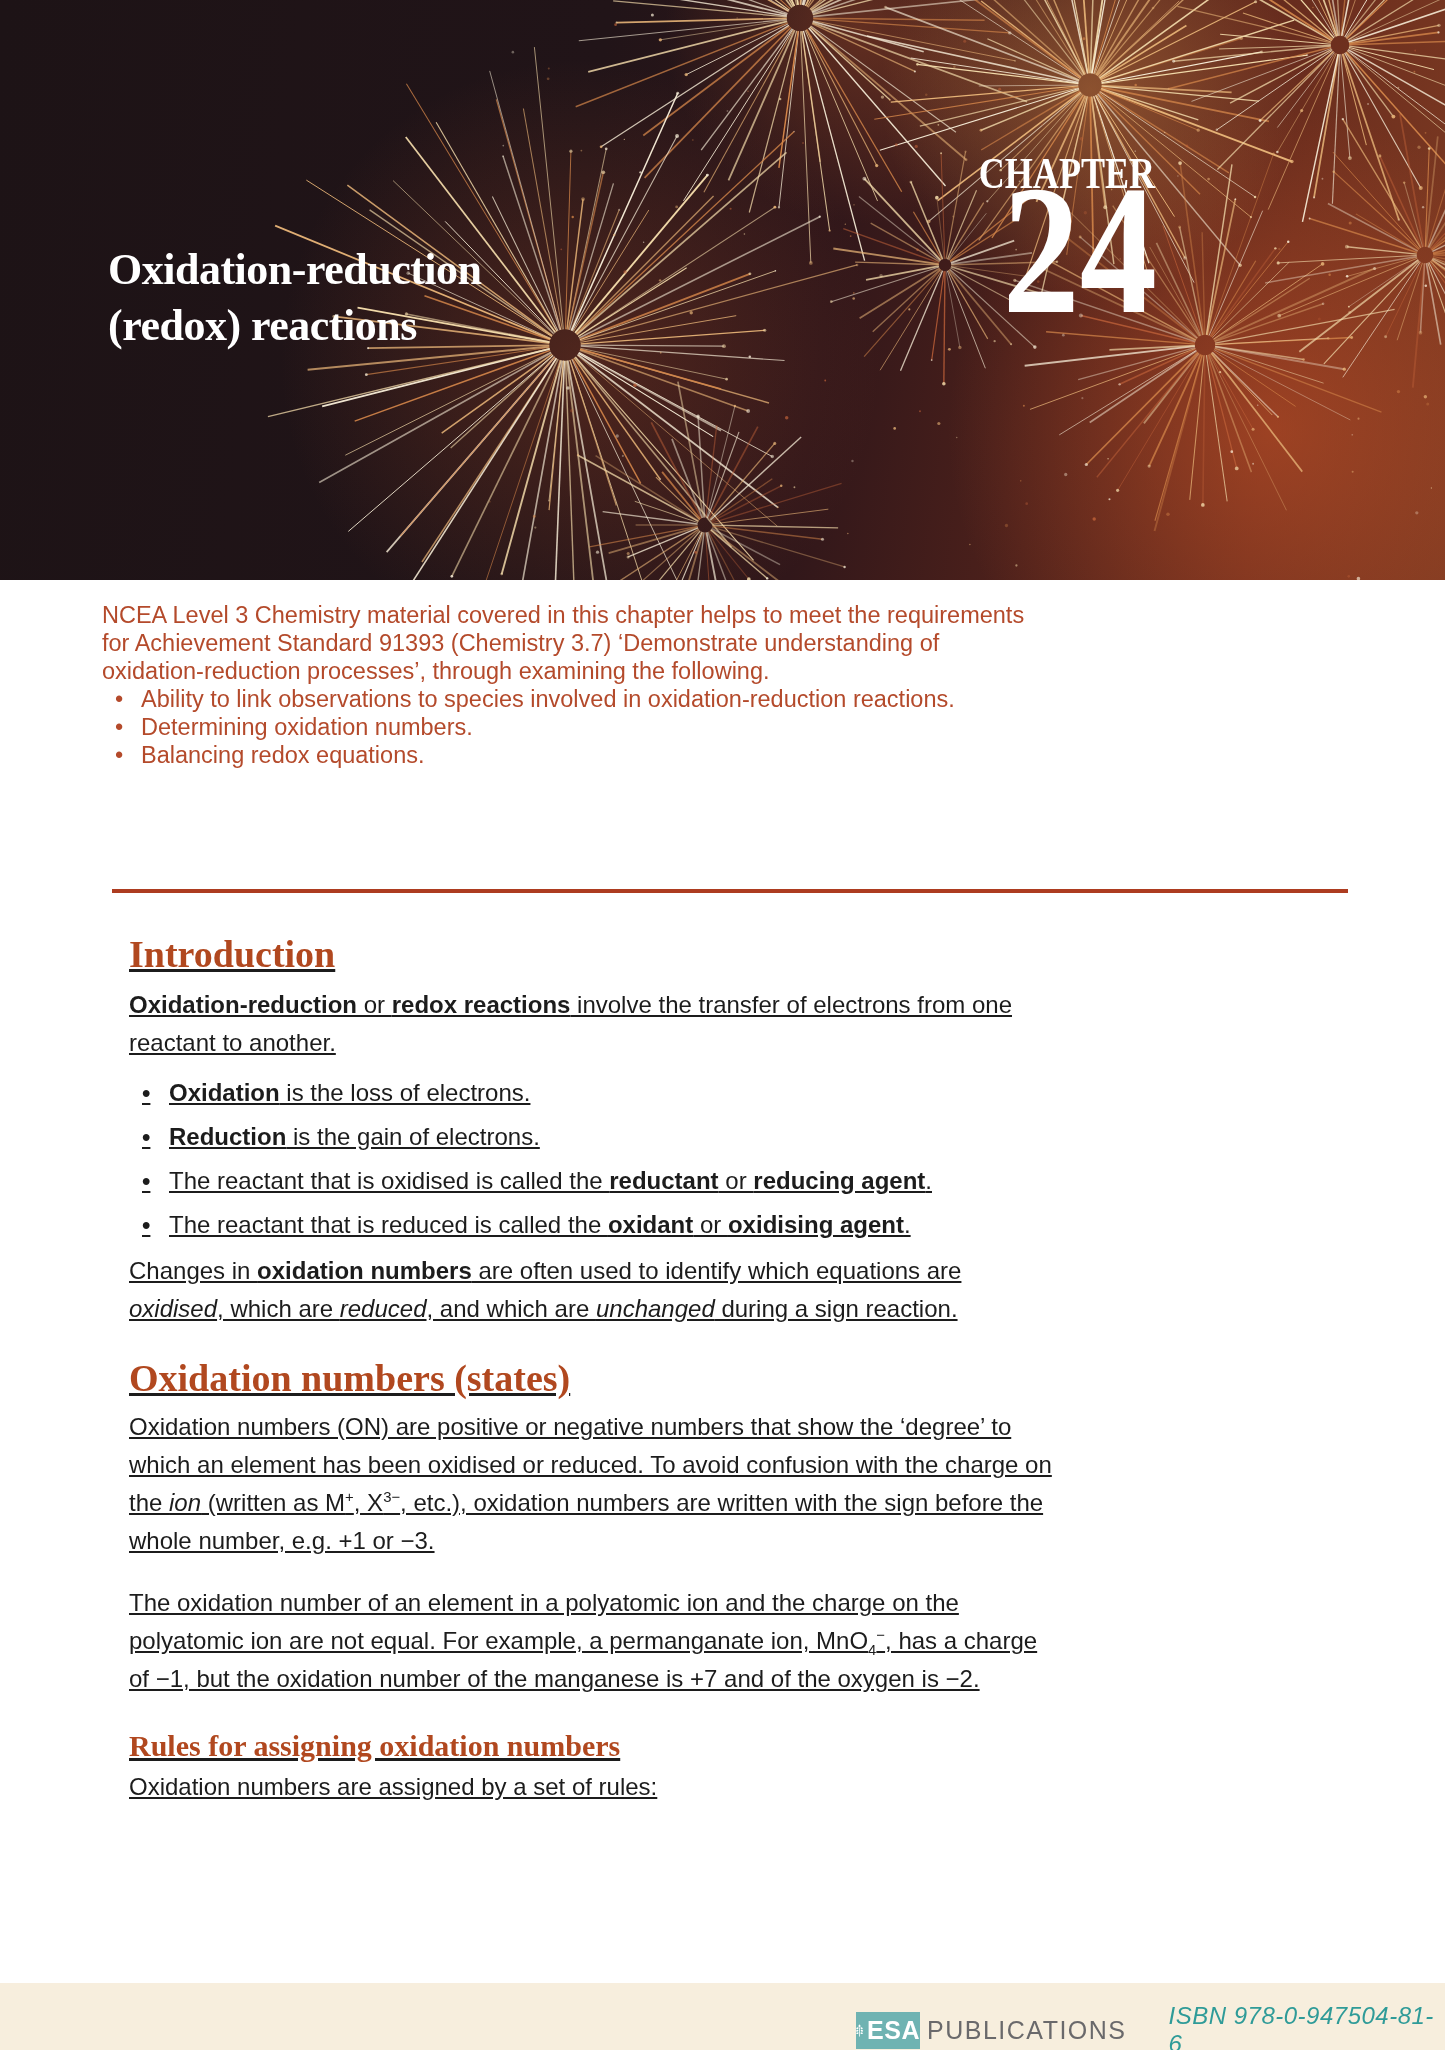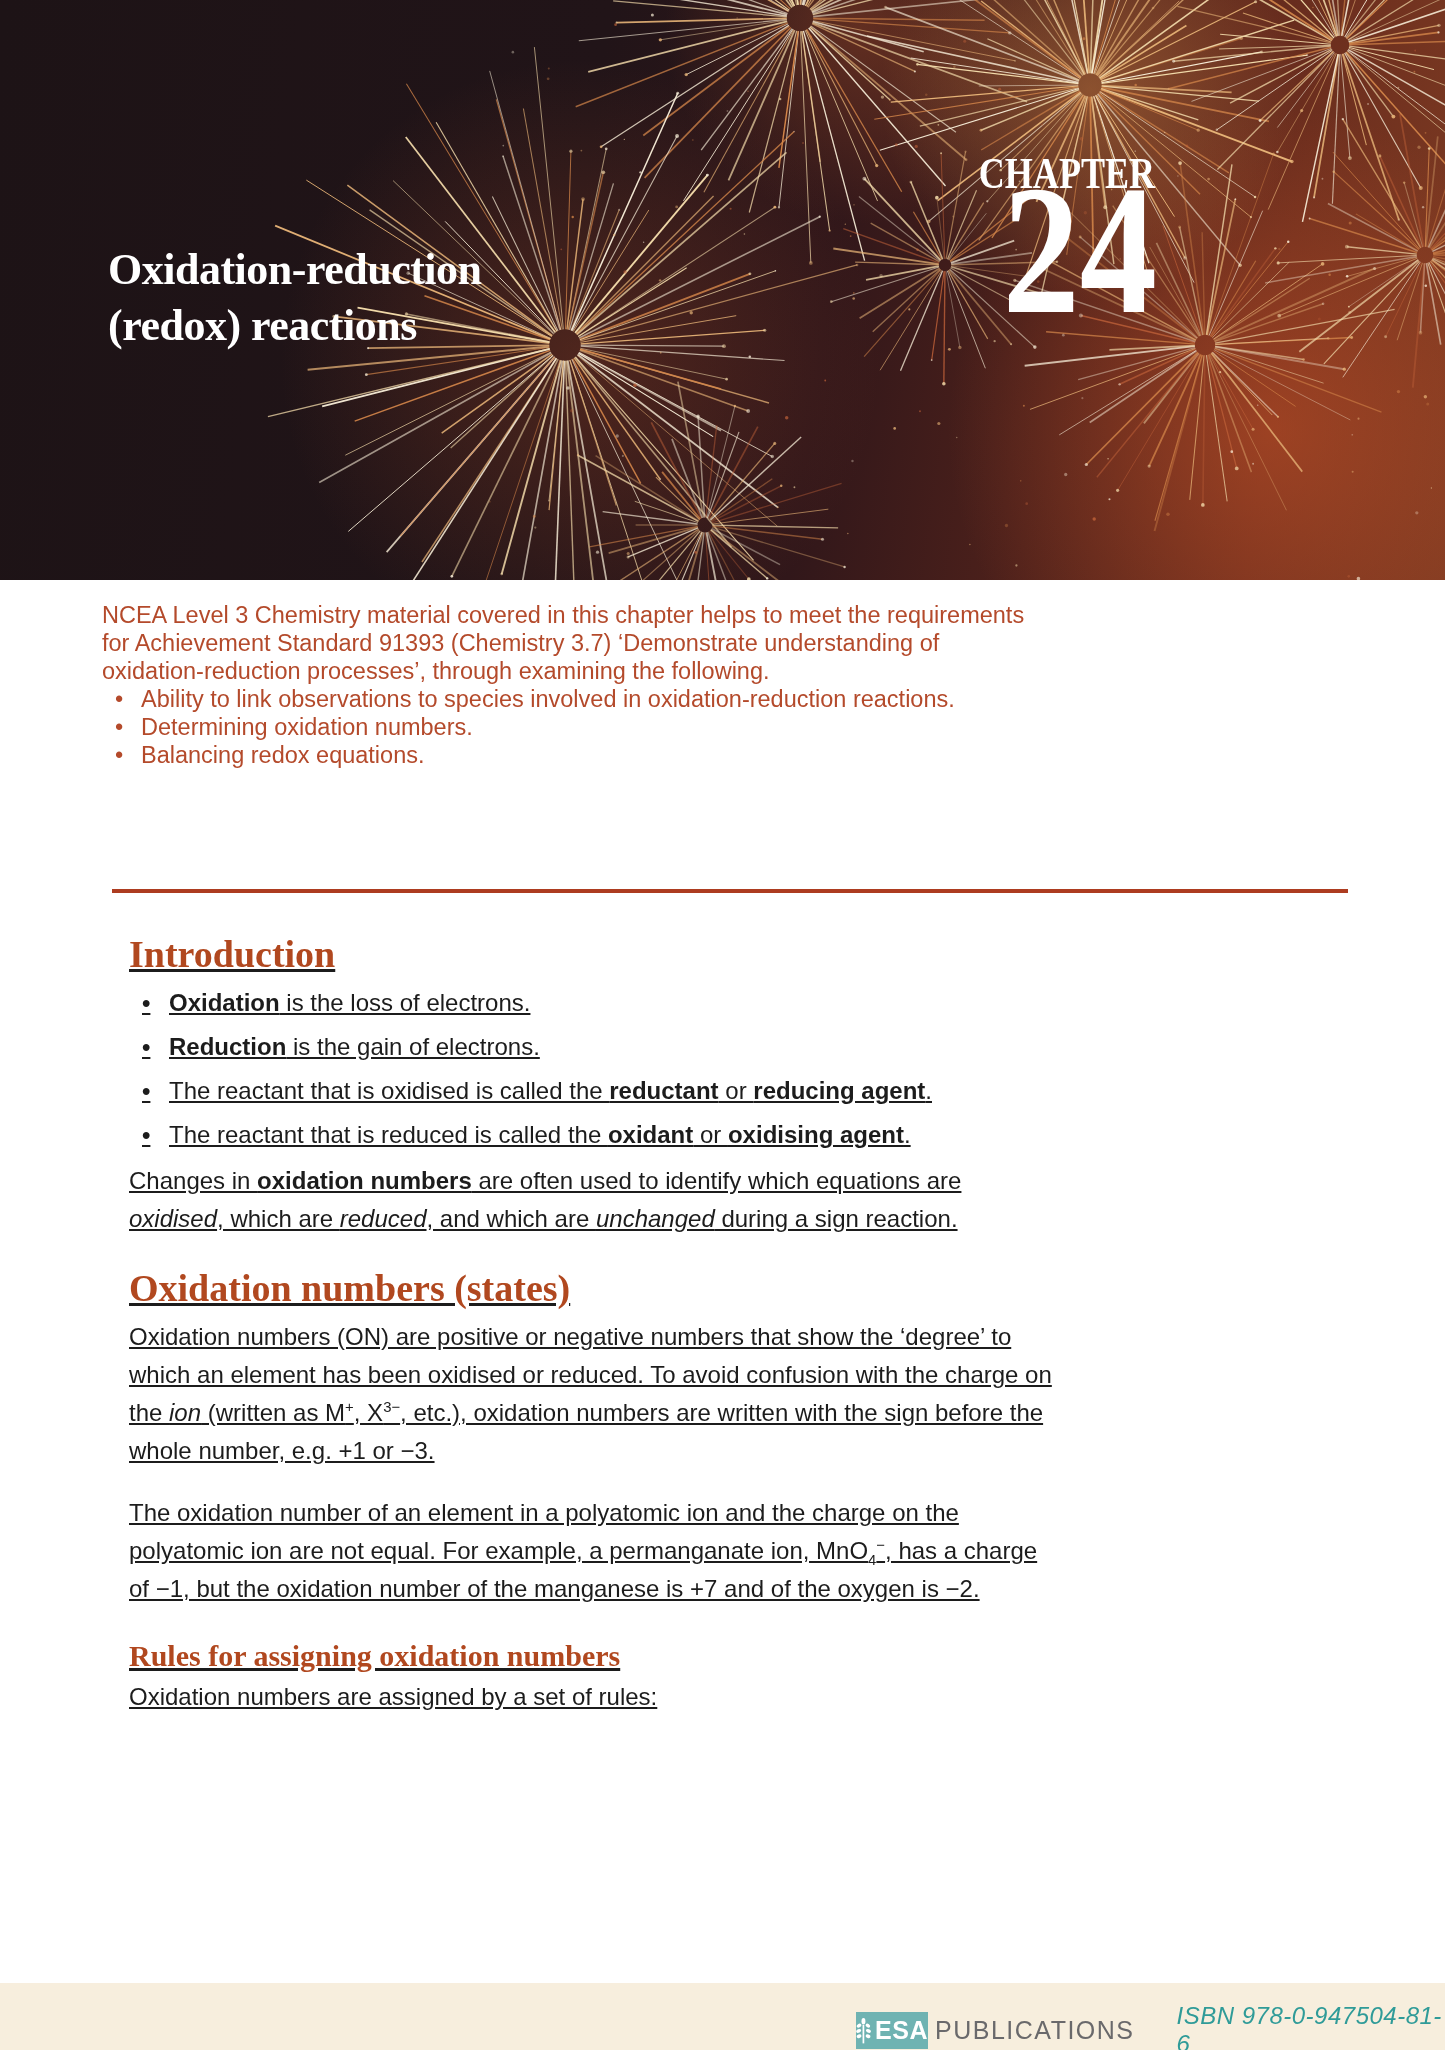--- a/index.html
+++ b/index.html
@@ -44,21 +44,21 @@
   .ibullets{margin:4px 0 2px 0;}
   .ibullets .brow{display:flex;margin-bottom:10px;line-height:34px;}
   .ibullets .brow::before{content:"\2022";flex:0 0 auto;width:27px;padding-left:13px;font-weight:bold;}
   .b{font-weight:bold;}
   .i{font-style:italic;}
   sub,sup{font-size:.62em;line-height:0;}
 
   
   .footer-bar{position:absolute;left:0;top:1983px;width:1445px;height:67px;background:#f7eedd;}
   .footer-inner{position:absolute;left:856px;top:2002px;display:flex;align-items:center;}
-  .esa-logo{width:72px;height:37px;background:#6fb3b2;display:flex;align-items:center;
+  .esa-logo{width:64px;height:37px;background:#6fb3b2;display:flex;align-items:center;
     justify-content:center;gap:4px;}
   .esa-logo .txt{color:#fff;font-weight:bold;font-size:25px;letter-spacing:.5px;
     font-family:"Liberation Sans",sans-serif;}
   .publisher{margin-left:7px;color:#6a696b;font-size:25px;letter-spacing:1.5px;}
   .isbn{margin-left:42px;color:#2f9b98;font-size:24px;font-style:italic;letter-spacing:.5px;}
 </style>
 </head>
 <body>
 
 <div class="page">
@@ -879,20 +879,21 @@
       </div>
     <div class="brow">
         <span>Balancing redox equations.</span>
       </div>
   </div>
   <div class="divider"></div>
 
   <div class="content">
 
     <h1 class="sec">Introduction</h1>
+    <p><span class="b">Oxidation-reduction</span><span> or </span><span class="b">redox reactions</span><span> involve the transfer of electrons from one reactant to another.</span></p>
 
     <div class="ibullets">
       <div class="brow">
           <span><span class="b">Oxidation</span><span> is the loss of electrons.</span></span>
         </div>
       <div class="brow">
           <span><span class="b">Reduction</span><span> is the gain of electrons.</span></span>
         </div>
       <div class="brow">
           <span><span>The reactant that is oxidised is called the </span><span class="b">reductant</span><span> or </span><span class="b">reducing agent</span><span>.</span></span>

